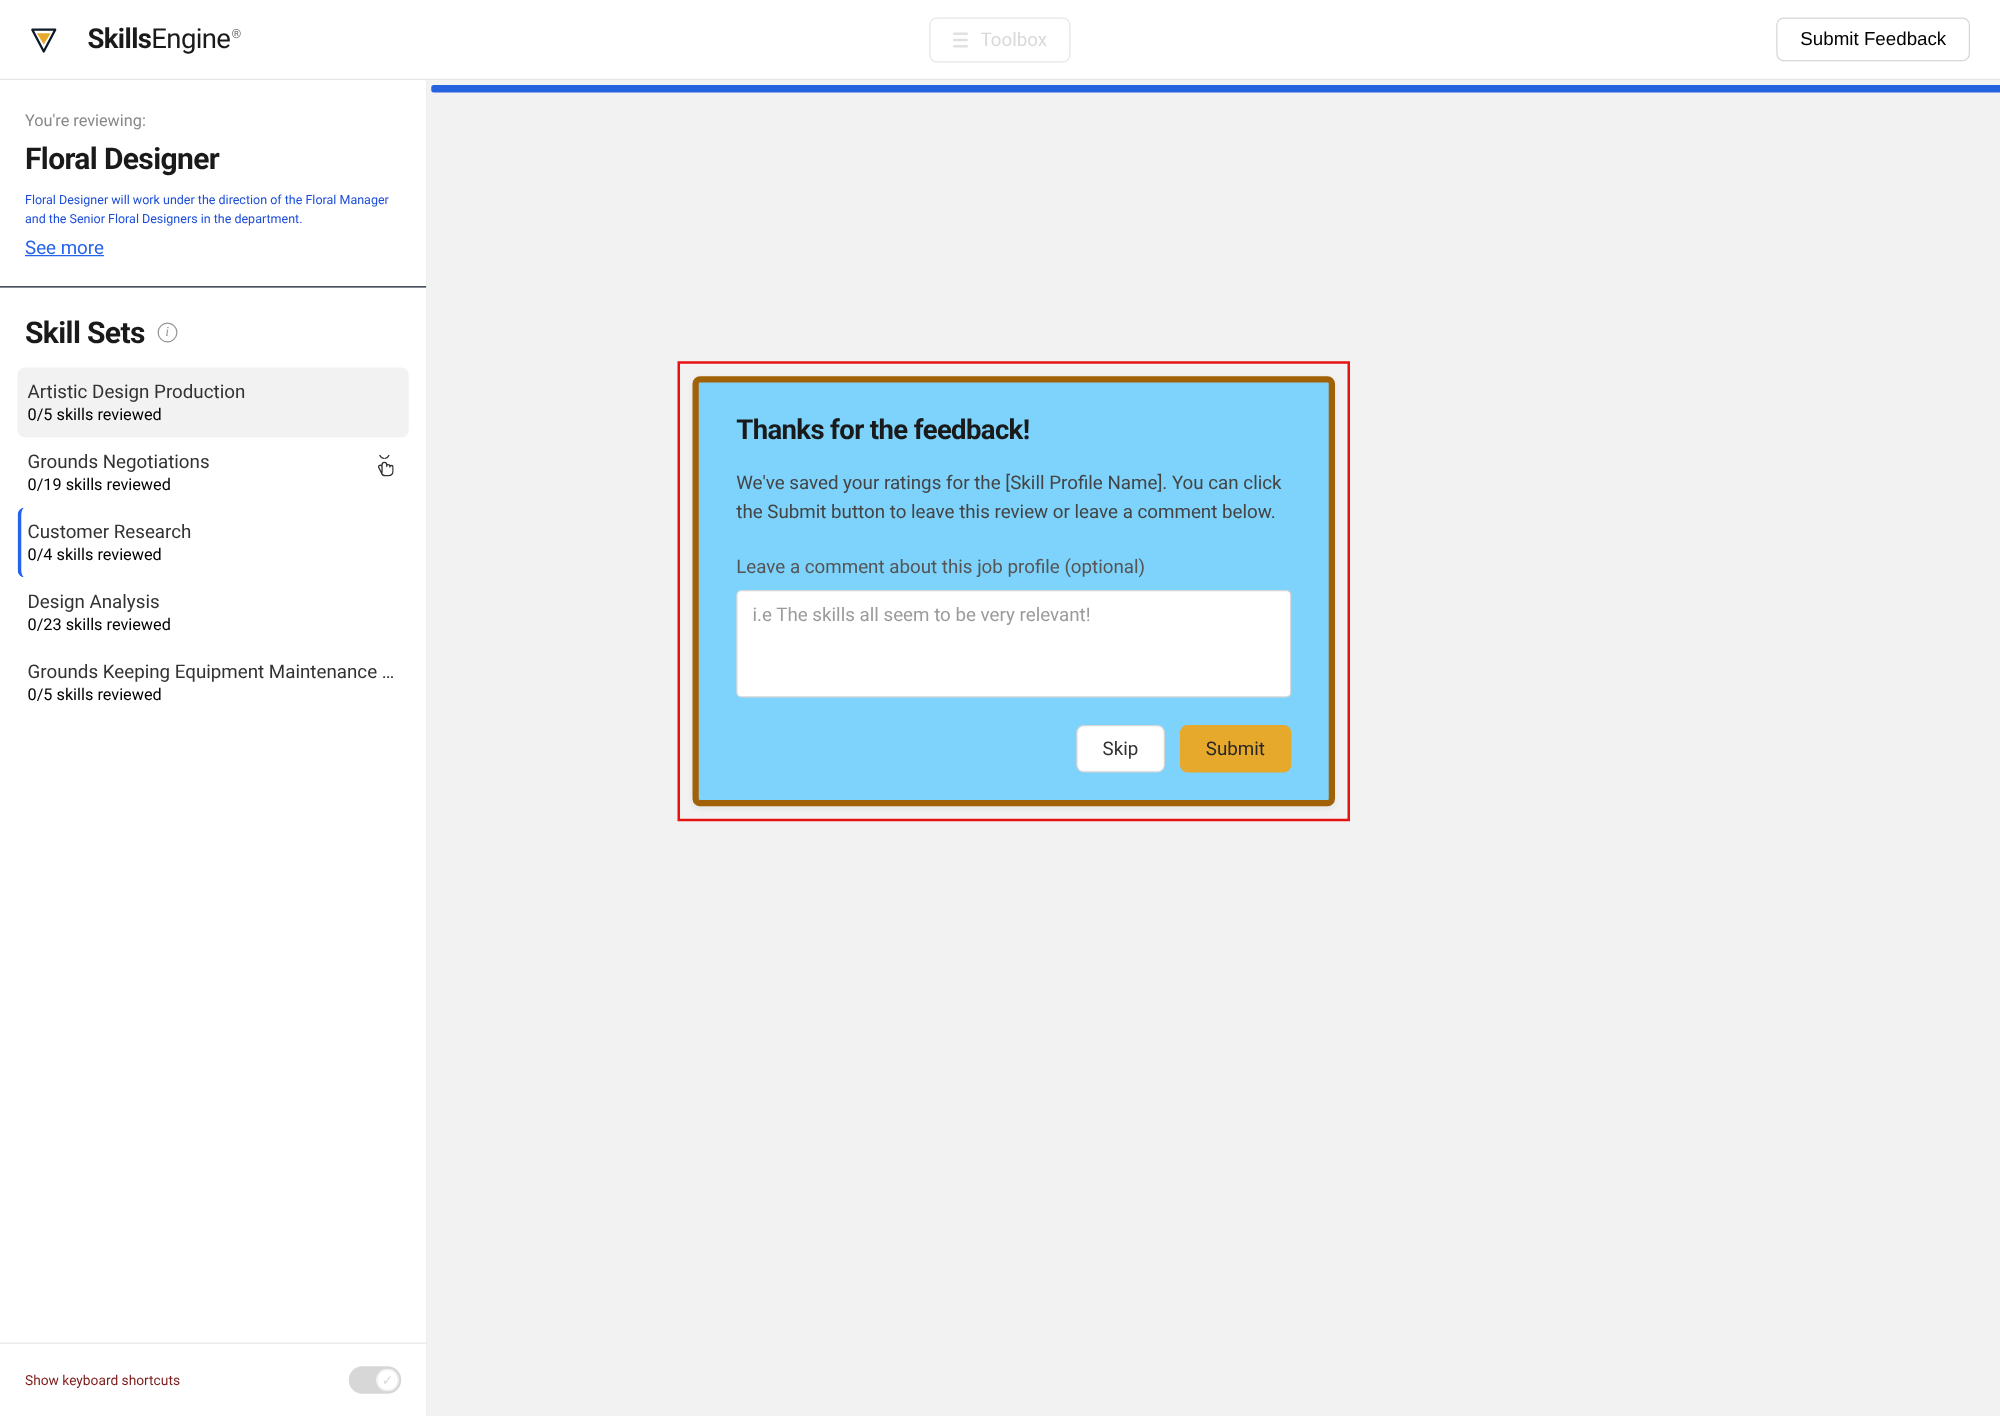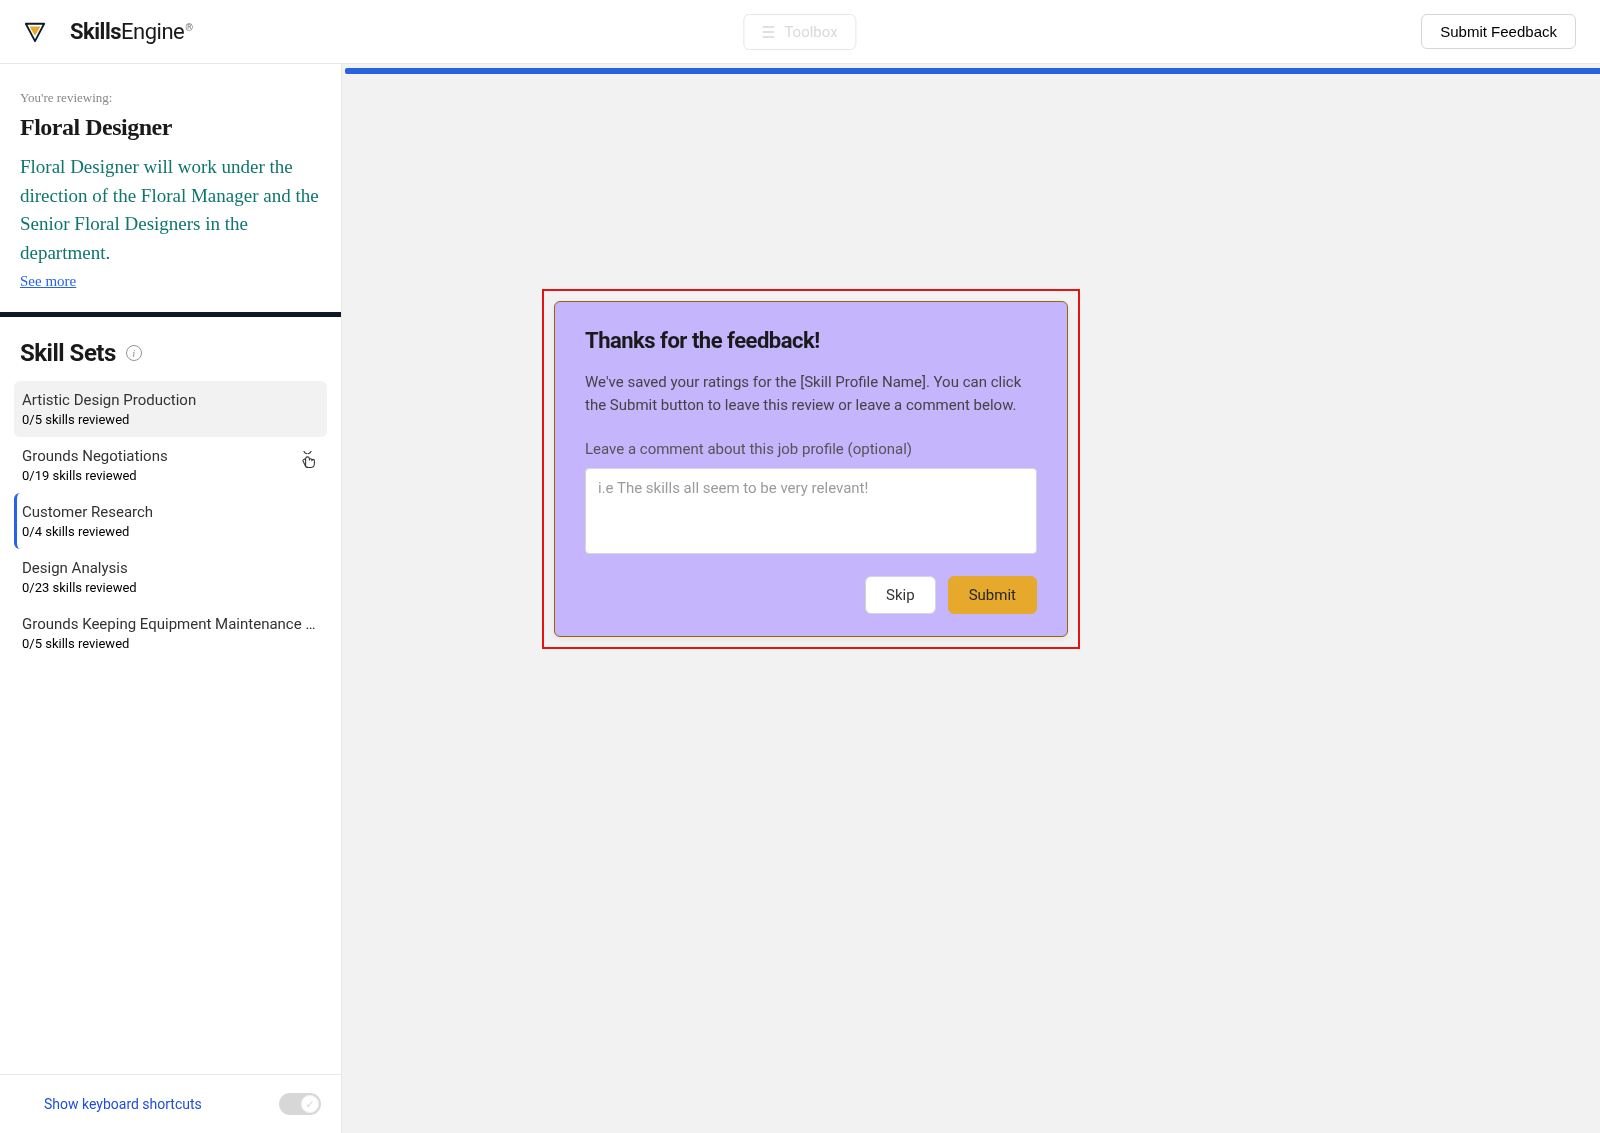--- a/index.html
+++ b/index.html
@@ -96,37 +96,36 @@
       display: flex;
       flex-direction: column;
       justify-content: space-between;
     }
     .sidebar-top {
       flex: 1 1 auto;
       overflow: hidden;
     }
     .sidebar-intro {
       padding: 26px 20px 22px 20px;
-      border-bottom: 5px solid #0f172a;
-      font-family: Liberation Serif, serif;
+      border-bottom: 1px solid #0f172a;
     }
     .intro-label {
       font-size: 13px;
       color: #888;
       margin-bottom: 8px;
     }
     .intro-title {
       font-size: 24px;
       font-weight: 700;
       margin-bottom: 12px;
       letter-spacing: -0.5px;
     }
     .intro-desc {
-      font-size: 19px;
-      color: #0f766e;
+      font-size: 10px;
+      color: #1d4ed8;
       line-height: 1.5;
     }
     .see-more {
       display: inline-block;
       margin-top: 6px;
       color: #2563eb;
       font-size: 15px;
       text-decoration: underline;
       cursor: pointer;
     }
@@ -196,23 +195,22 @@
       z-index: 5;
     }
     .sidebar-footer {
       border-top: 1px solid #e8e8e8;
       padding: 18px 20px;
       display: flex;
       align-items: center;
       justify-content: space-between;
     }
     .sidebar-footer-label {
-      font-size: 14px;
-      color: #1d4ed8;
-      margin-left: 24px;
+      font-size: 11px;
+      color: #7f1d1d;
     }
     .toggle {
       width: 42px;
       height: 22px;
       background: #d7d7d7;
       border-radius: 12px;
       position: relative;
       cursor: pointer;
     }
     .toggle-knob {
@@ -253,22 +251,22 @@
     .highlight-box {
       position: absolute;
       left: 200px;
       top: 215px;
       width: 538px;
       border: 2px solid #e71313;
       padding: 10px;
       background: transparent;
     }
     .card {
-      background: #c4b5fd;
-      border: 1px solid #a16207;
+      background: #7dd3fc;
+      border: 5px solid #a16207;
       border-radius: 6px;
       box-shadow: 0 2px 6px rgba(0,0,0,0.06);
       padding: 26px 30px 22px 30px;
     }
     .card-title {
       font-size: 22px;
       font-weight: 700;
       margin-bottom: 18px;
       letter-spacing: -0.5px;
     }

